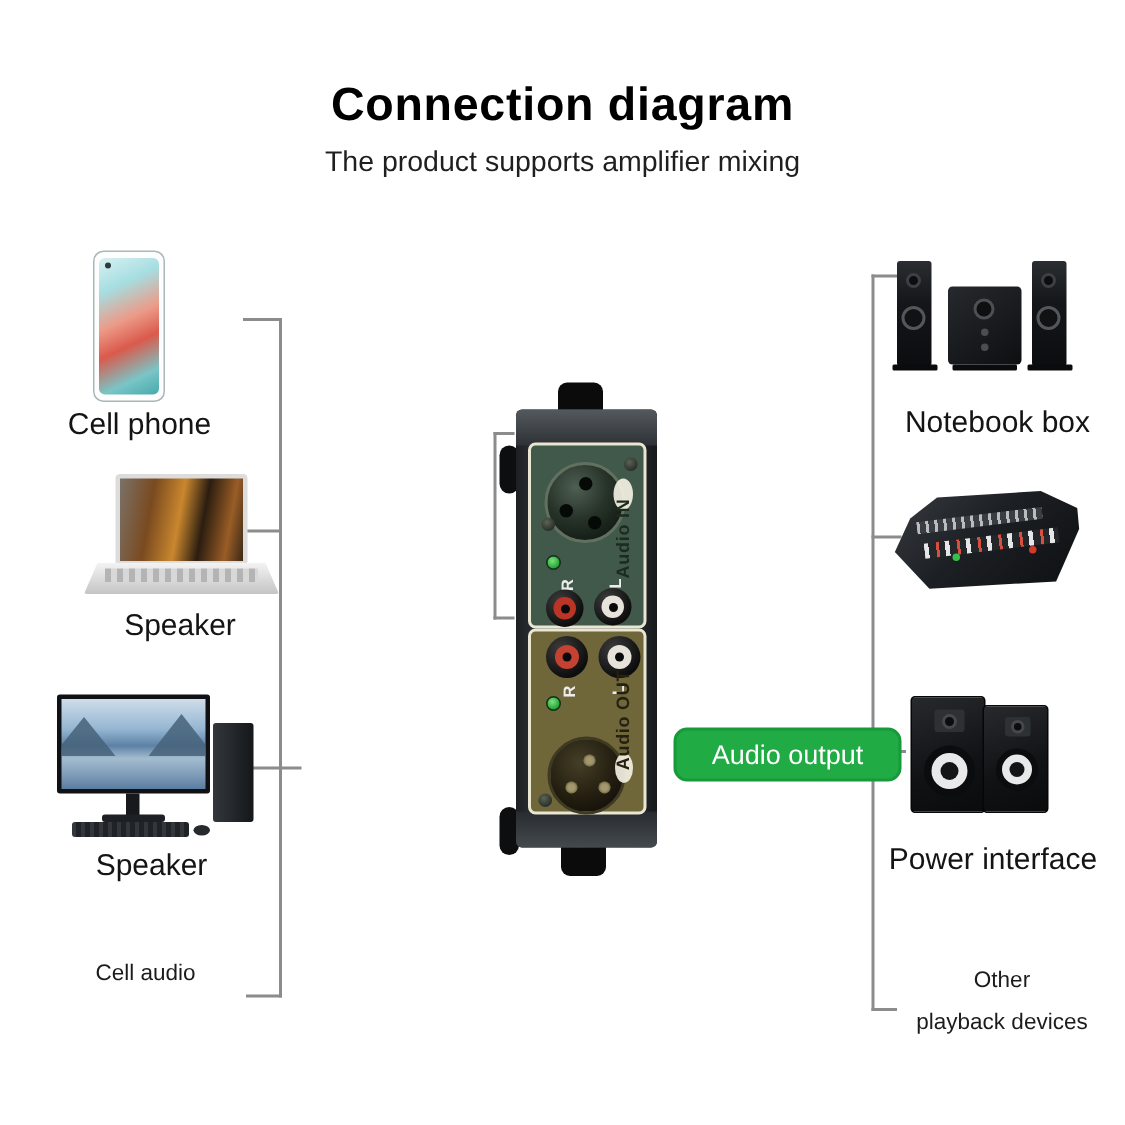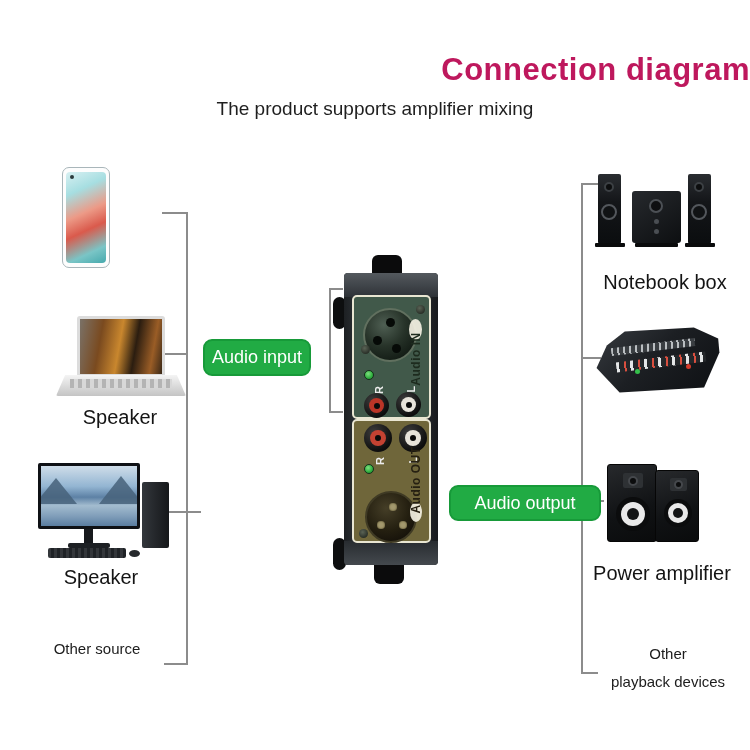--- a/index.html
+++ b/index.html
@@ -1,20 +1,20 @@
 <!DOCTYPE html>
 <html><head>
 <meta charset="utf-8">
 <style>
   html,body{margin:0;padding:0;background:#fff;}
   .canvas{position:relative;width:750px;height:750px;background:#ffffff;overflow:hidden;
           font-family:"Liberation Sans", sans-serif;color:#1a1a1a;}
   .abs{position:absolute;}
-  .title{position:absolute;left:0;top:52px;width:750px;text-align:right;
-         font-size:31px;font-weight:600;letter-spacing:.5px;color:#be185d;}
+  .title{position:absolute;left:0;top:52px;width:750px;text-align:center;
+         font-size:31px;font-weight:600;letter-spacing:.5px;color:#000000;}
   .subtitle{position:absolute;left:0;top:98px;width:750px;text-align:center;
          font-size:19px;font-weight:400;color:#1f1f1f;}
   .ln{position:absolute;background:#8c8c8c;}
   .item-label{position:absolute;width:160px;text-align:center;font-size:20px;color:#141414;}
   .small-label{position:absolute;width:170px;text-align:center;font-size:15px;color:#1c1c1c;}
   .pill{position:absolute;background:#21ab44;border:2px solid #179a39;border-radius:9px;
         color:#fff;font-size:18px;display:flex;align-items:center;justify-content:center;
         box-sizing:border-box;}
   
   .phone{position:absolute;width:48px;height:101px;background:#fdfdfd;border:1px solid #a9b6ba;
@@ -101,34 +101,32 @@
   <div class="ln" style="left:575px;top:500px;width:29px;height:2px"></div>
   <div class="ln" style="left:581px;top:672px;width:17px;height:2px"></div>
 
   <div class="ln" style="left:329px;top:288px;width:2px;height:125px"></div>
   <div class="ln" style="left:329px;top:288px;width:14px;height:2px"></div>
   <div class="ln" style="left:329px;top:411px;width:14px;height:2px"></div>
   <div class="ln" style="left:435px;top:419px;width:2px;height:125px"></div>
   <div class="ln" style="left:424px;top:419px;width:13px;height:2px"></div>
   <div class="ln" style="left:424px;top:542px;width:13px;height:2px"></div>
 
-  <div class="pill" style="left:203px;top:339px;width:108px;height:37px">
-    <span>Audio input</span>
-  </div>
   <div class="pill" style="left:449px;top:485px;width:152px;height:36px">
     <span>Audio output</span>
   </div>
 
   <div class="abs" style="left:62px;top:167px;width:48px;height:101px">
     <div class="phone">
       <div class="phone-screen">
         <span class="cam"></span>
       </div>
     </div>
   </div>
+  <div class="item-label" style="left:13px;top:272px">Cell phone</div>
 
   <div class="abs" style="left:56px;top:316px;width:130px;height:92px">
     <div class="laptop-screen" style="left:21px;top:0;width:88px;height:61px">
       <div class="laptop-display"></div>
     </div>
     <div class="laptop-base" style="left:0;top:59px;width:130px;height:21px">
       <div class="laptop-kb" style="left:14px;top:4px;width:102px;height:9px"></div>
     </div>
   </div>
   <div class="item-label" style="left:40px;top:406px">Speaker</div>
@@ -141,21 +139,21 @@
       </div>
     </div>
     <div class="stand-neck" style="left:54px;top:71px;width:9px;height:15px"></div>
     <div class="stand-base" style="left:38px;top:85px;width:42px;height:5px"></div>
     <div class="tower" style="left:112px;top:24px;width:27px;height:66px"></div>
     <div class="keyboard" style="left:18px;top:90px;width:78px;height:10px"></div>
     <div class="mouse" style="left:99px;top:92px;width:11px;height:7px"></div>
   </div>
   <div class="item-label" style="left:21px;top:566px">Speaker</div>
 
-  <div class="small-label" style="left:12px;top:640px">Other source</div>
+  <div class="small-label" style="left:12px;top:640px">Cell audio</div>
 
   <div>
     <div class="abs" style="left:372px;top:255px;width:30px;height:22px;background:#0b0b0c;border-radius:6px 6px 0 0"></div>
     <div class="abs" style="left:374px;top:560px;width:30px;height:24px;background:#0b0b0c;border-radius:0 0 6px 6px"></div>
     <div class="bump" style="left:333px;top:297px"></div>
     <div class="bump" style="left:333px;top:538px"></div>
 
     <div class="abs device-body" style="left:344px;top:273px;width:94px;height:292px"></div>
     <div class="device-cap" style="left:344px;top:273px;width:94px;height:24px;background:linear-gradient(180deg,#54595e,#2e3237);border-radius:4px 4px 0 0"></div>
     <div class="device-cap" style="left:344px;top:541px;width:94px;height:24px;background:linear-gradient(0deg,#44494e,#282c30);border-radius:0 0 4px 4px"></div>
@@ -249,18 +247,18 @@
     </div>
     <div class="amp-spk" style="left:50px;top:12px;width:44px;height:72px">
       <div class="amp-tweeter" style="left:14px;top:7px;width:17px;height:13px">
         <div class="circ" style="left:4px;top:2px;width:9px;height:9px"></div>
       </div>
       <div class="circ" style="left:8px;top:28px;width:28px;height:28px;background:#0b0c0d"></div>
       <div class="circ" style="left:12px;top:32px;width:20px;height:20px;background:#e9e9e9"></div>
       <div class="circ" style="left:17px;top:37px;width:10px;height:10px;background:#131415"></div>
     </div>
   </div>
-  <div class="item-label" style="left:582px;top:562px">Power amplifier</div>
+  <div class="item-label" style="left:582px;top:562px">Power interface</div>
 
   <div class="small-label" style="left:583px;top:645px">Other</div>
   <div class="small-label" style="left:583px;top:673px">playback devices</div>
 
 </div>
 
 </body></html>

